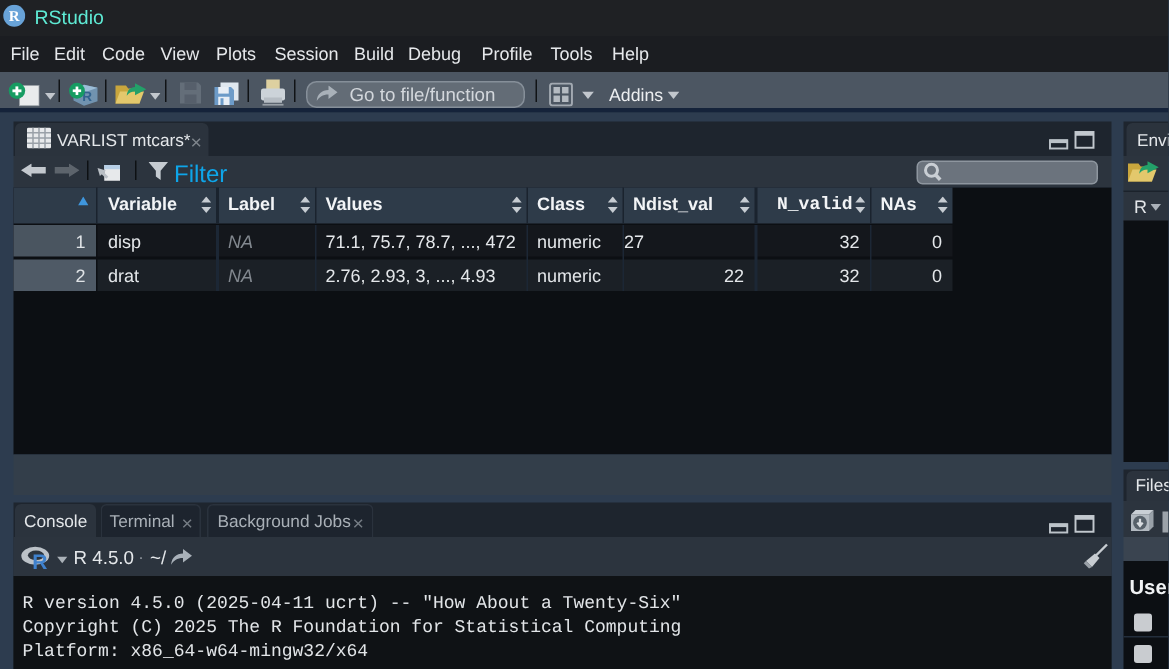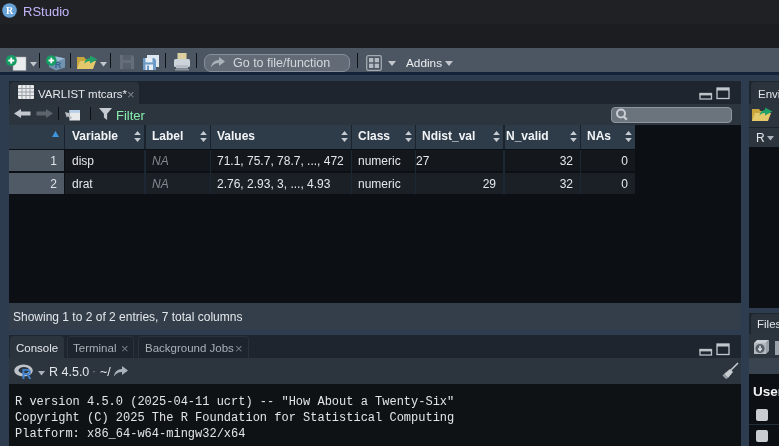--- a/index.html
+++ b/index.html
@@ -10,23 +10,36 @@
 </style>
 </head>
 <body>
 <div id="stage">
 
   <div class="abs" style="left:0;top:0;width:779px;height:24px;background:#1f2124;"></div>
   <svg class="abs" style="left:2px;top:3px;" width="15" height="15" viewBox="0 0 15 15">
     <circle cx="7.5" cy="7.5" r="7.3" fill="#68a3d8"></circle>
     <text x="7.5" y="11.2" font-size="10" font-weight="bold" fill="#ffffff" text-anchor="middle" font-family="Liberation Serif">R</text>
   </svg>
-  <div class="abs" style="left:23px;top:4px;font-size:13px;color:#c4b5fd;">RStudio</div>
+  <div class="abs" style="left:23px;top:4px;font-size:13px;color:#5eead4;">RStudio</div>
 
   <div class="abs" style="left:0;top:24px;width:779px;height:24px;background:#1b1d21;"></div>
+  <div class="abs" style="top:29px;left:0;width:779px;height:16px;font-size:12px;color:#e6e8eb;">
+    <span class="abs" style="left:7px;">File</span>
+    <span class="abs" style="left:36px;">Edit</span>
+    <span class="abs" style="left:68px;">Code</span>
+    <span class="abs" style="left:107px;">View</span>
+    <span class="abs" style="left:144px;">Plots</span>
+    <span class="abs" style="left:183px;">Session</span>
+    <span class="abs" style="left:236px;">Build</span>
+    <span class="abs" style="left:272px;">Debug</span>
+    <span class="abs" style="left:321px;">Profile</span>
+    <span class="abs" style="left:367px;">Tools</span>
+    <span class="abs" style="left:408px;">Help</span>
+  </div>
 
   <div class="abs" style="left:0;top:48px;width:779px;height:24px;background:#4c5662;"></div>
 
   <svg class="abs" style="left:5px;top:51px;" width="30" height="22" viewBox="0 0 30 22">
     <rect x="8" y="6" width="13" height="13.5" fill="#e9ebec" stroke="#9aa0a6" stroke-width="0.5"></rect>
     <circle cx="6.3" cy="9.5" r="5.5" fill="#169c62"></circle>
     <rect x="3.3" y="8.6" width="6" height="1.9" fill="#fff"></rect>
     <rect x="5.3" y="6.6" width="1.9" height="6" fill="#fff"></rect>
   </svg>
   <svg class="abs" style="left:29.5px;top:62px;" width="7" height="5" viewBox="0 0 7 5">
@@ -140,21 +153,21 @@
     <rect x="5.5" y="1" width="10.5" height="10.5" fill="#e7e9eb"></rect>
     <rect x="5.5" y="1" width="10.5" height="2.8" fill="#b7cfe6"></rect>
     <line x1="7.5" y1="9.5" x2="4" y2="6" stroke="#b9bfc5" stroke-width="2"></line>
     <path d="M1 3 L6.6 4.6 L2.6 8.4 Z" fill="#b9bfc5"></path>
   </svg>
   <div class="abs" style="left:90px;top:107px;width:1px;height:13px;background:#0d1013;"></div>
 
   <svg class="abs" style="left:99px;top:108px;" width="13" height="12" viewBox="0 0 13 12">
     <path d="M0 0 L13 0 L8.1 5.8 L8.1 12 L4.9 9.6 L4.9 5.8 Z" fill="#c5cbd1"></path>
   </svg>
-  <div class="abs" style="left:116px;top:108px;font-size:13px;color:#86efac;">Filter</div>
+  <div class="abs" style="left:116px;top:108px;font-size:16px;color:#0ea5e9;">Filter</div>
 
   <div class="abs" style="left:611px;top:107px;width:119px;height:14px;background:#6b737d;border:1px solid #8e969f;border-radius:4px;"></div>
   <svg class="abs" style="left:615px;top:108px;" width="13" height="13" viewBox="0 0 13 13">
     <circle cx="6" cy="5.5" r="4" fill="none" stroke="#c9ced4" stroke-width="2"></circle>
     <line x1="9" y1="8.8" x2="11.8" y2="11.8" stroke="#c9ced4" stroke-width="2.4"></line>
   </svg>
 
   <div class="abs" style="left:9px;top:125px;width:732px;height:178px;background:#0c0f13;"></div>
 
   <div class="abs" style="left:9px;top:125px;width:626px;height:24px;background:#2e3b49;"></div>
@@ -165,21 +178,21 @@
   <div class="abs" style="left:350.5px;top:125px;width:1.5px;height:24px;background:#1a232e;"></div>
   <div class="abs" style="left:414.5px;top:125px;width:1.5px;height:24px;background:#1a232e;"></div>
   <div class="abs" style="left:503px;top:125px;width:1.5px;height:24px;background:#1a232e;"></div>
   <div class="abs" style="left:579.5px;top:125px;width:1.5px;height:24px;background:#1a232e;"></div>
   <div class="abs row" style="top:129px;font-size:12px;font-weight:bold;color:#f2f4f6;">
     <span class="abs" style="left:72px;">Variable</span>
     <span class="abs" style="left:152px;">Label</span>
     <span class="abs" style="left:217px;">Values</span>
     <span class="abs" style="left:358px;">Class</span>
     <span class="abs" style="left:422px;">Ndist_val</span>
-    <span class="abs" style="left:506px;">N_valid</span>
+    <span class="abs" style="left:518px;font-family:Liberation Mono, monospace;">N_valid</span>
     <span class="abs" style="left:587px;">NAs</span>
   </div>
 
   <svg class="abs" style="left:52px;top:131px;" width="7" height="6" viewBox="0 0 7 6">
       <path d="M3.5 0 L7 6 L0 6 Z" fill="#3f96dd"></path>
     </svg>
 
   <svg class="abs" style="left:134px;top:131px;" width="7" height="11" viewBox="0 0 7 11">
       <path d="M3.5 0 L6.8 4 L0.2 4 Z" fill="#c6ccd2"></path>
       <path d="M3.5 11 L6.8 7 L0.2 7 Z" fill="#c6ccd2"></path>
@@ -231,27 +244,26 @@
     <span class="abs" style="left:416px;width:80px;text-align:left;">27</span>
     <span class="abs" style="left:505px;width:68px;text-align:right;">32</span>
     <span class="abs" style="left:581px;width:47px;text-align:right;">0</span>
   </div>
   <div class="abs row" style="top:176.5px;font-size:12px;color:#e4e7ea;">
     <span class="abs" style="left:9px;width:48px;text-align:right;color:#dfe3e6;">2</span>
     <span class="abs" style="left:72px;">drat</span>
     <span class="abs" style="left:152px;font-style:italic;color:#82888f;">NA</span>
     <span class="abs" style="left:217px;text-align:right;">2.76, 2.93, 3, ..., 4.93</span>
     <span class="abs" style="left:358px;">numeric</span>
-    <span class="abs" style="left:416px;width:80px;text-align:right;">29</span>
+    <span class="abs" style="left:416px;width:80px;text-align:right;">22</span>
     <span class="abs" style="left:505px;width:68px;text-align:right;">32</span>
     <span class="abs" style="left:581px;width:47px;text-align:right;">0</span>
   </div>
 
   <div class="abs" style="left:9px;top:303px;width:732px;height:27px;background:#333e4a;"></div>
-  <div class="abs" style="left:13px;top:310px;font-size:12px;color:#e4e7ea;">Showing 1 to 2 of 2 entries, 7 total columns</div>
 
   <div class="abs" style="left:9px;top:335px;width:732px;height:111px;background:#1e252e;"></div>
   <div class="abs" style="left:67px;top:336px;width:67px;height:22px;background:#1d242e;border:1px solid #2a323d;border-bottom:none;border-radius:4px 4px 0 0;box-sizing:border-box;"></div>
   <div class="abs" style="left:138px;top:336px;width:111px;height:22px;background:#1d242e;border:1px solid #2a323d;border-bottom:none;border-radius:4px 4px 0 0;box-sizing:border-box;"></div>
   <div class="abs" style="left:10px;top:336px;width:54px;height:22px;background:#2b333d;border-radius:4px 4px 0 0;"></div>
   <div class="abs" style="left:16px;top:342px;font-size:11.5px;color:#e4e7ea;">Console</div>
   <div class="abs" style="left:73px;top:342px;font-size:11.5px;color:#a9b0b7;">Terminal</div>
   <div class="abs" style="left:121px;top:341px;font-size:13px;color:#767d85;">×</div>
   <div class="abs" style="left:145px;top:342px;font-size:11.5px;color:#a9b0b7;">Background Jobs</div>
   <div class="abs" style="left:235px;top:341px;font-size:13px;color:#767d85;">×</div>

